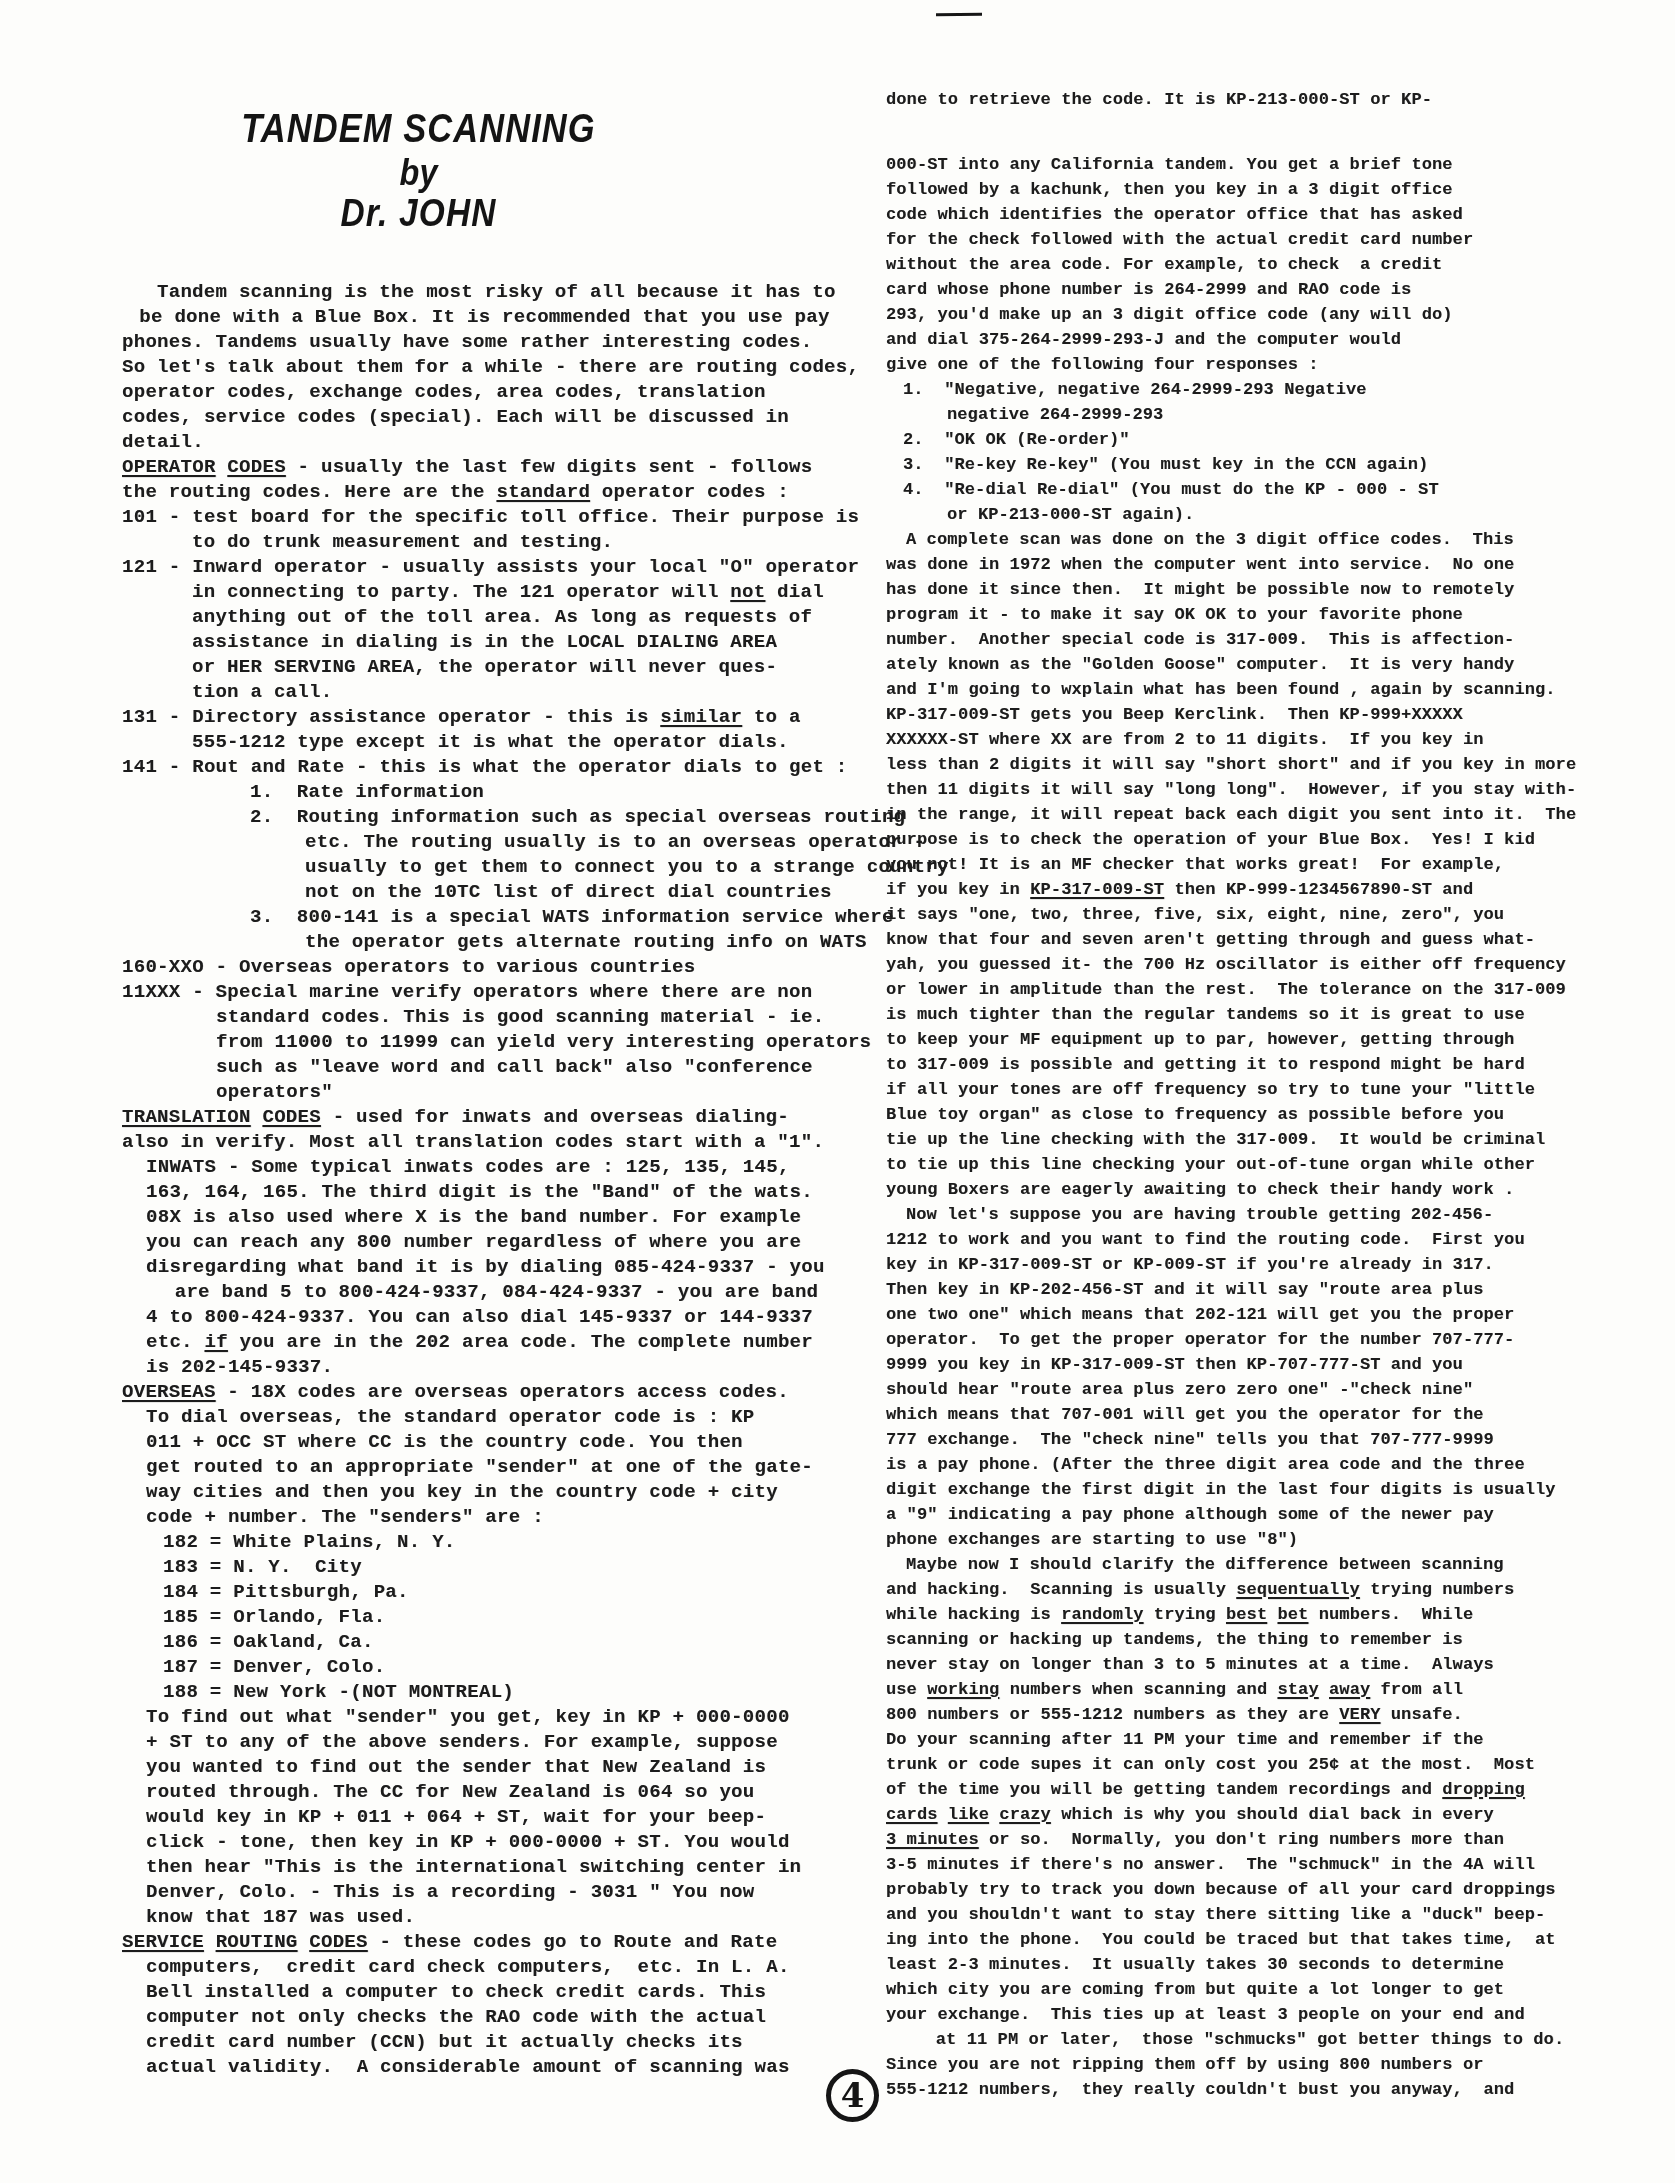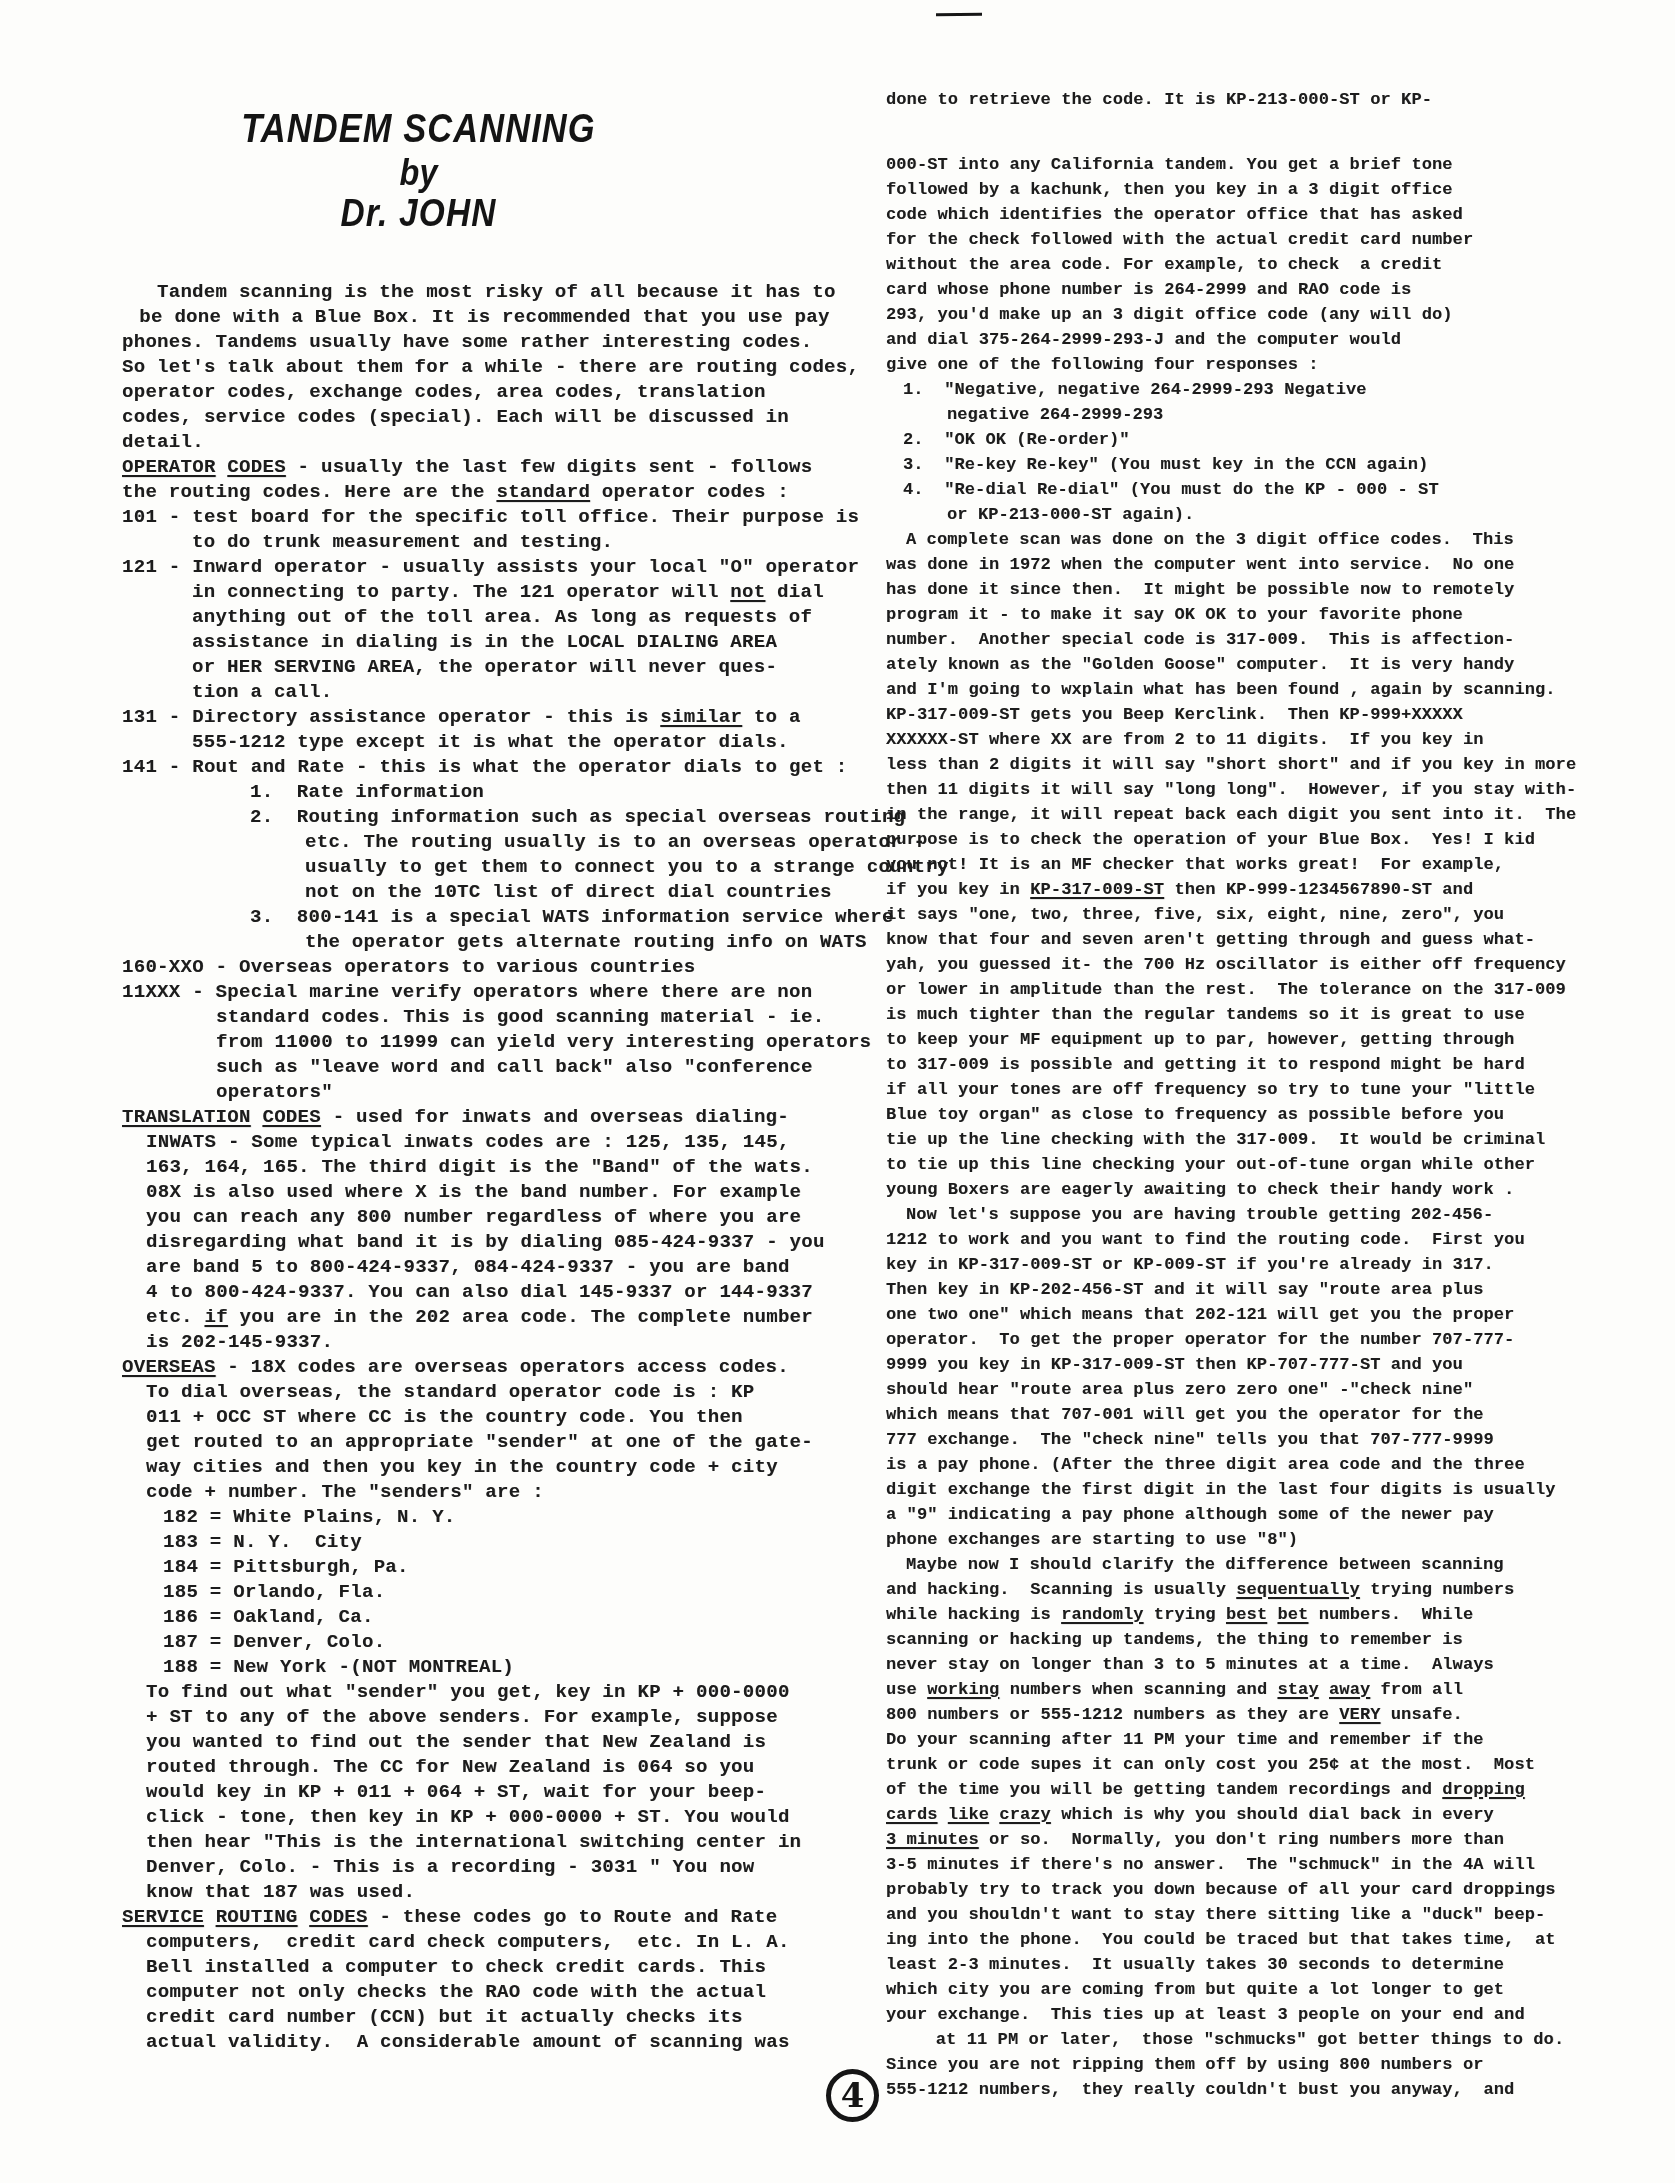--- a/index.html
+++ b/index.html
@@ -115,28 +115,29 @@
       </div>
       <div class="block">
         <div class="line" style="padding-left: 0px;">11XXX - Special marine verify operators where there are non</div>
         <div class="line" style="padding-left: 94px;">standard codes. This is good scanning material - ie.</div>
         <div class="line" style="padding-left: 94px;">from 11000 to 11999 can yield very interesting operators</div>
         <div class="line" style="padding-left: 94px;">such as "leave word and call back" also "conference</div>
         <div class="line" style="padding-left: 94px;">operators"</div>
       </div>
       <div class="block">
         <div class="line" style="padding-left: 0px;"><span class="u">TRANSLATION</span> <span class="u">CODES</span> - used for inwats and overseas dialing-</div>
+        <div class="line" style="padding-left: 0px;">also in verify. Most all translation codes start with a "1".</div>
       </div>
       <div class="block">
         <div class="line" style="padding-left: 24px;">INWATS - Some typical inwats codes are : 125, 135, 145,</div>
         <div class="line" style="padding-left: 24px;">163, 164, 165. The third digit is the "Band" of the wats.</div>
         <div class="line" style="padding-left: 24px;">08X is also used where X is the band number. For example</div>
         <div class="line" style="padding-left: 24px;">you can reach any 800 number regardless of where you are</div>
         <div class="line" style="padding-left: 24px;">disregarding what band it is by dialing 085-424-9337 - you</div>
-        <div class="line" style="padding-left: 24px;">are band 5 to 800-424-9337, 084-424-9337 - you are band</div>
+        <div class="line" style="padding-left: 24px; text-align: center;">are band 5 to 800-424-9337, 084-424-9337 - you are band</div>
         <div class="line" style="padding-left: 24px;">4 to 800-424-9337. You can also dial 145-9337 or 144-9337</div>
         <div class="line" style="padding-left: 24px;">etc. <span class="u">if</span> you are in the 202 area code. The complete number</div>
         <div class="line" style="padding-left: 24px;">is 202-145-9337.</div>
       </div>
       <div class="block">
         <div class="line" style="padding-left: 0px;"><span class="u">OVERSEAS</span> - 18X codes are overseas operators access codes.</div>
       </div>
       <div class="block">
         <div class="line" style="padding-left: 24px;">To dial overseas, the standard operator code is : KP</div>
         <div class="line" style="padding-left: 24px;">011 + OCC ST where CC is the country code. You then</div>

